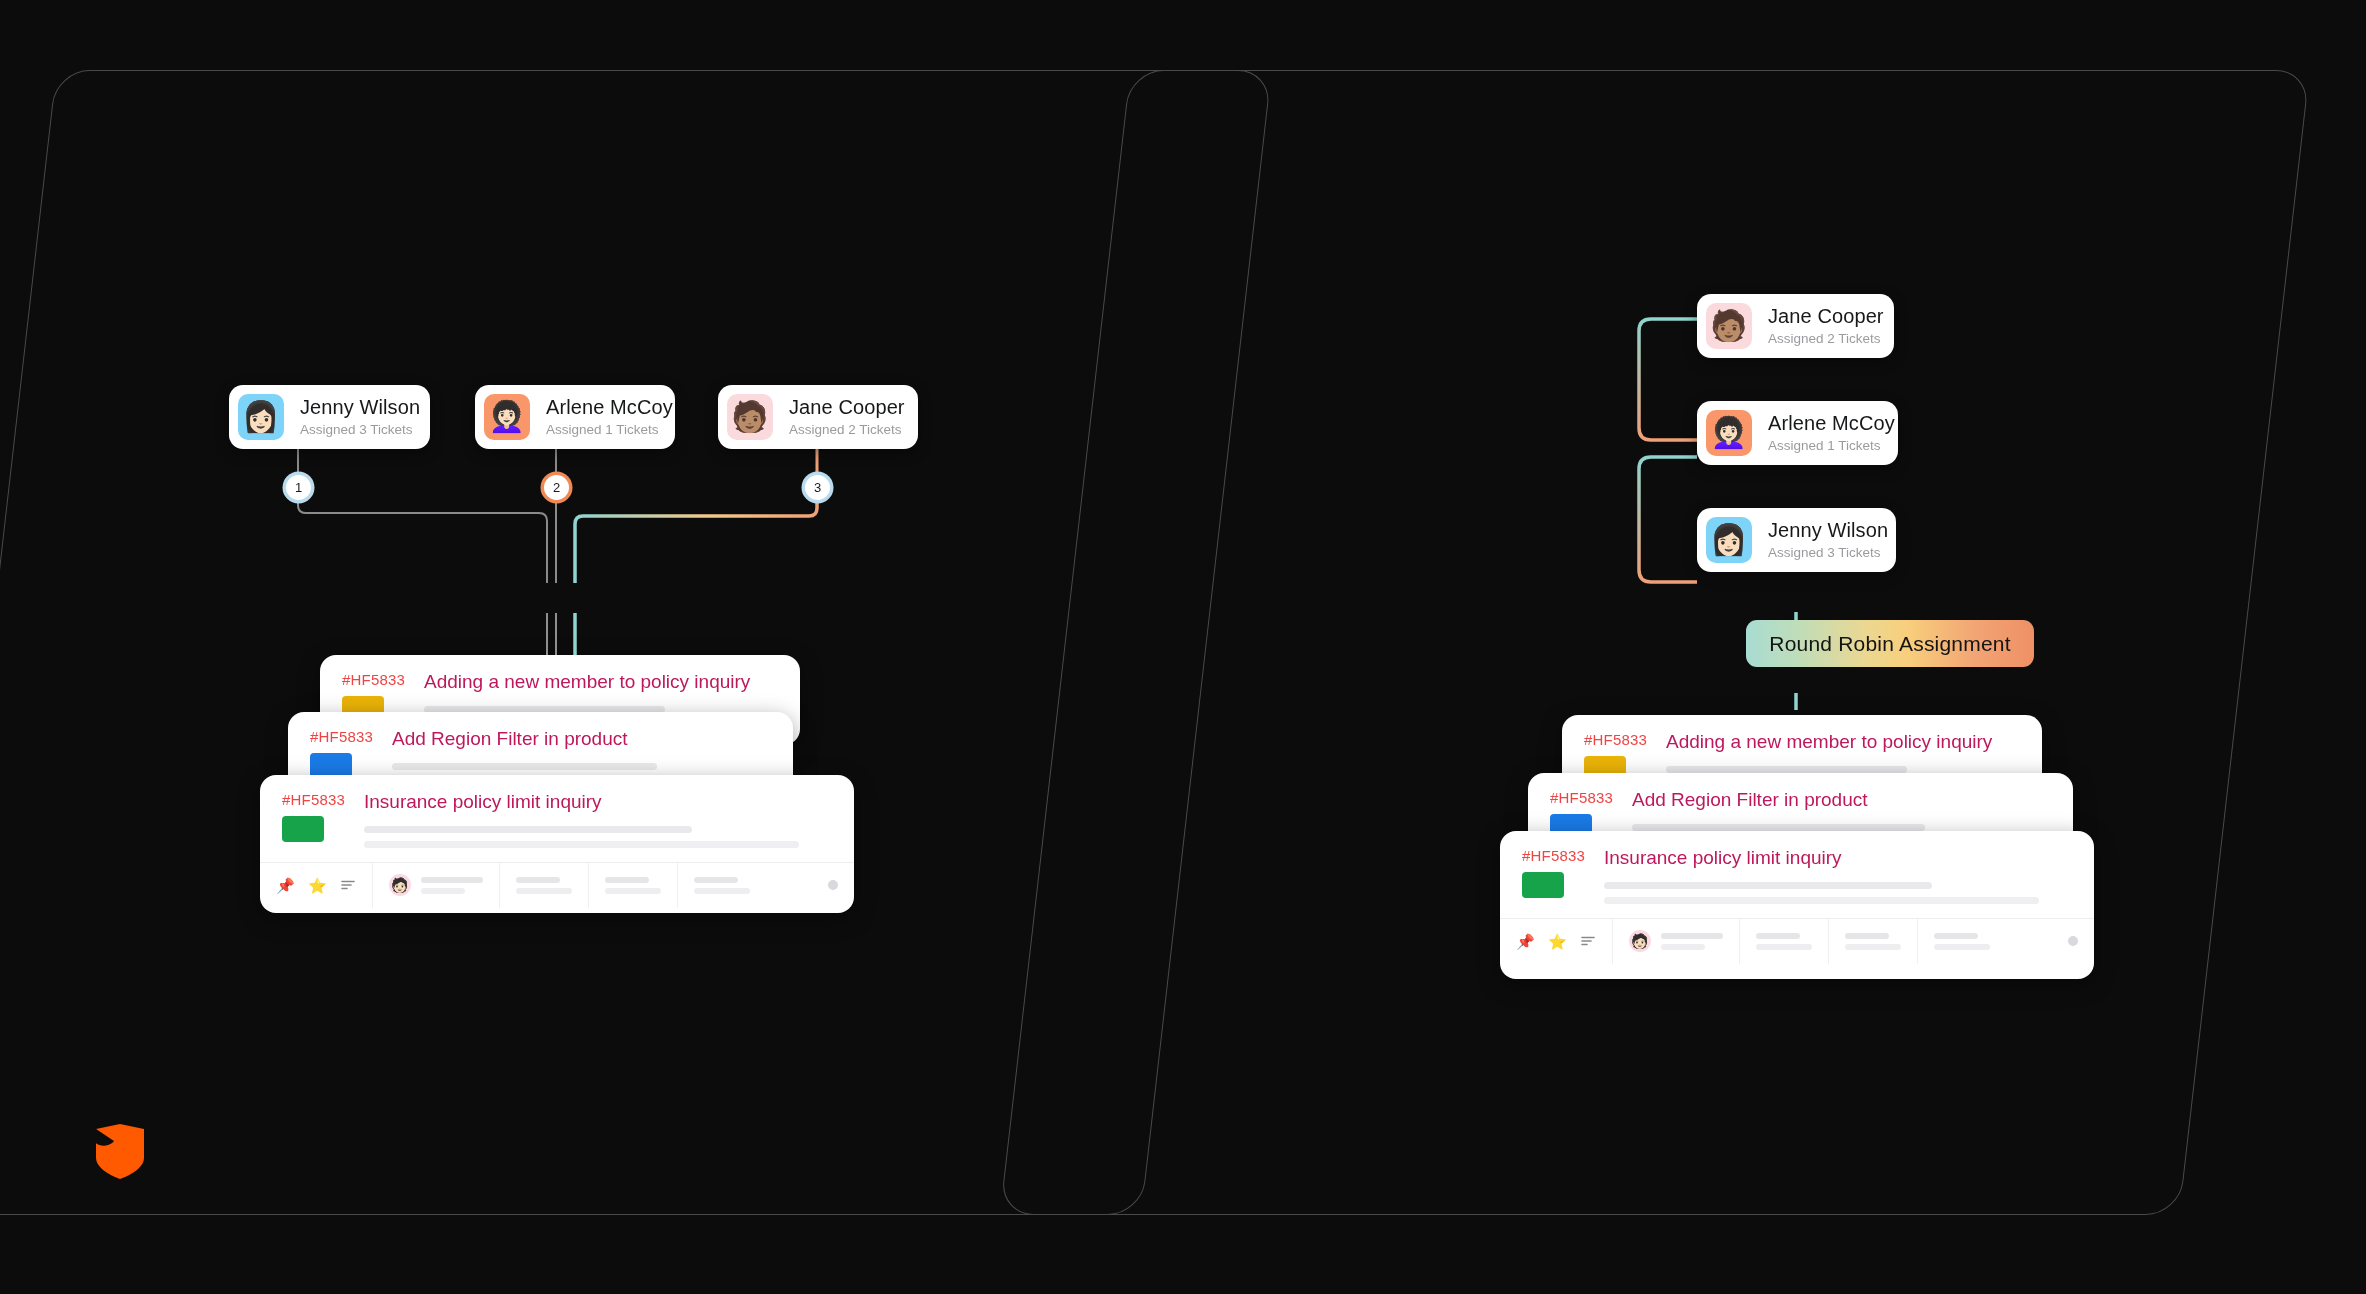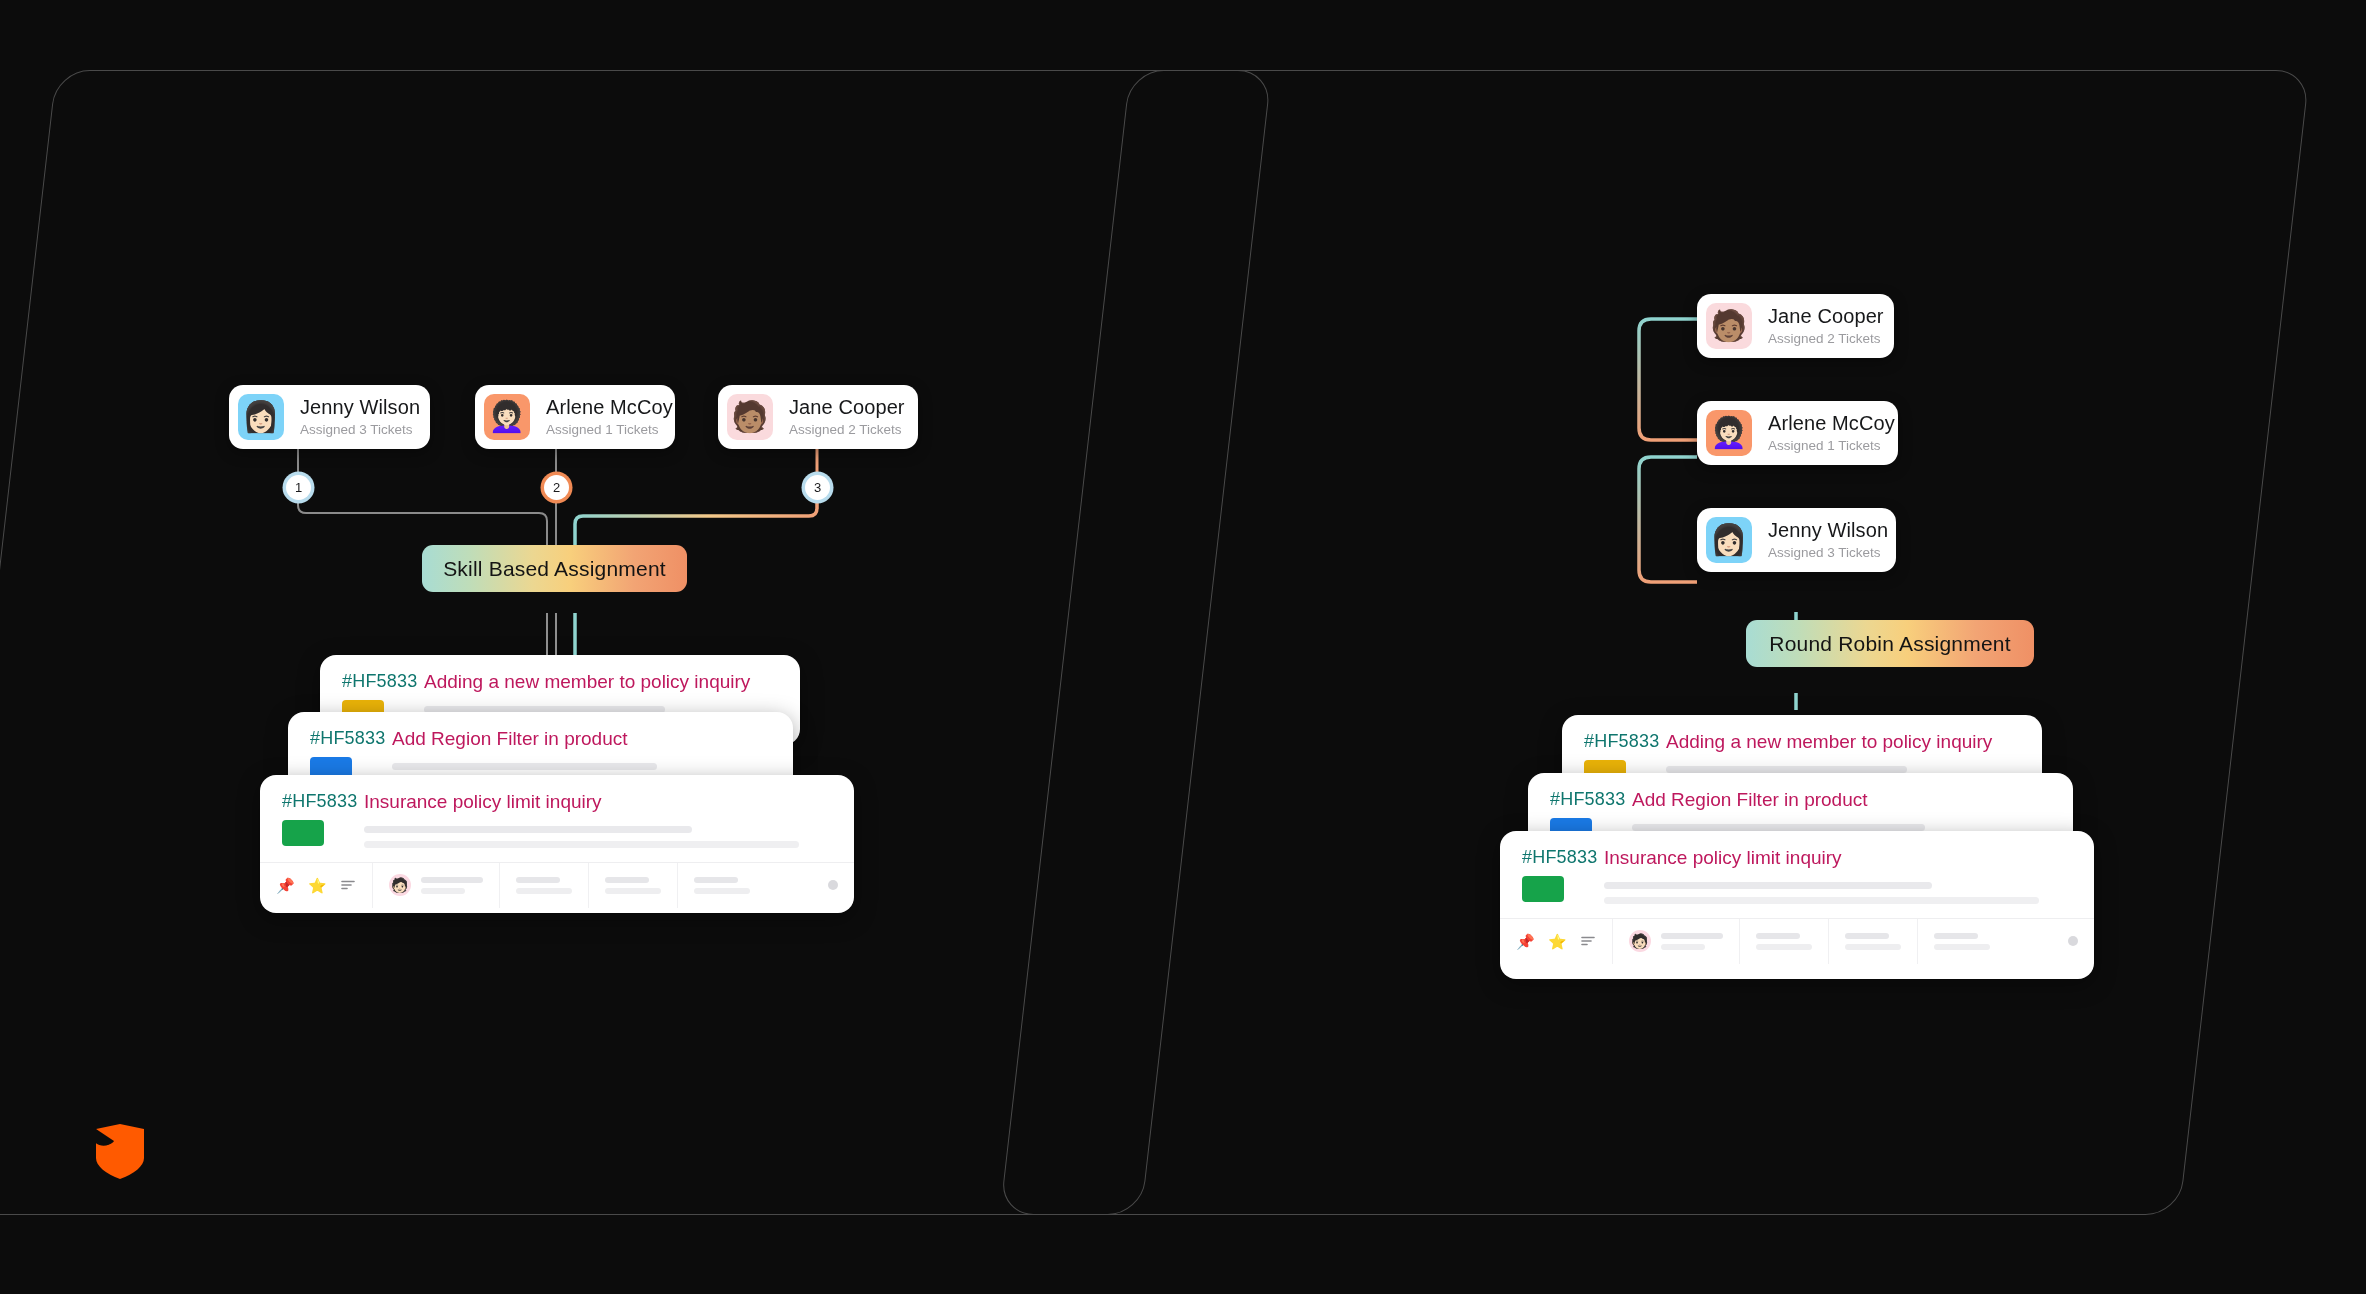--- a/index.html
+++ b/index.html
@@ -79,21 +79,21 @@
   
   .ticket {
     position:absolute;
     background:#ffffff;
     border-radius:16px;
     box-shadow:0 6px 22px rgba(0,0,0,.38);
     overflow:hidden;
   }
   .ticket-body { display:flex; padding:16px 22px 12px 22px; }
   .ticket-left { width:72px; flex:0 0 auto; }
-  .ticket-id { font-size:18px; color:#0f766e; letter-spacing:.2px; white-space:nowrap; }
+  .ticket-id { font-size:15px; color:#ef4444; letter-spacing:.2px; white-space:nowrap; }
   .ticket-chip { width:42px; height:26px; border-radius:4px; margin-top:8px; }
   .ticket-right { flex:1 1 auto; padding-left:10px; }
   .ticket-title { font-size:19px; color:#be185d; line-height:1.2; white-space:nowrap; }
   .skel { background:#e9e9ec; border-radius:4px; height:7px; margin-top:12px; }
   .skel.s2 { margin-top:8px; background:#efeff1; }
 
   .ticket-footer {
     display:flex; align-items:stretch;
     border-top:1px solid #eeeef0;
     height:46px;
@@ -174,21 +174,20 @@
     <div class="person-text">
       <div class="person-name">Jane Cooper</div>
       <div class="person-sub">Assigned 2 Tickets</div>
     </div>
   </div>
 
   <div class="badge ring-blue" style="left:286px;top:475px">1</div>
   <div class="badge ring-orange" style="left:544px;top:475px">2</div>
   <div class="badge ring-blue" style="left:805px;top:475px">3</div>
 
-  <div class="pill" style="left:422px;top:545px;width:265px;">Skill Based Assignment</div>
 
   <div class="ticket" style="left:320px;top:655px;width:480px;height:90px;">
     <div class="ticket-body">
       <div class="ticket-left">
         <div class="ticket-id">#HF5833</div>
         <div class="ticket-chip" style="background:#eab308"></div>
       </div>
       <div class="ticket-right">
         <div class="ticket-title">Adding a new member to policy inquiry</div>
         <div class="skel" style="width:68%"></div>

